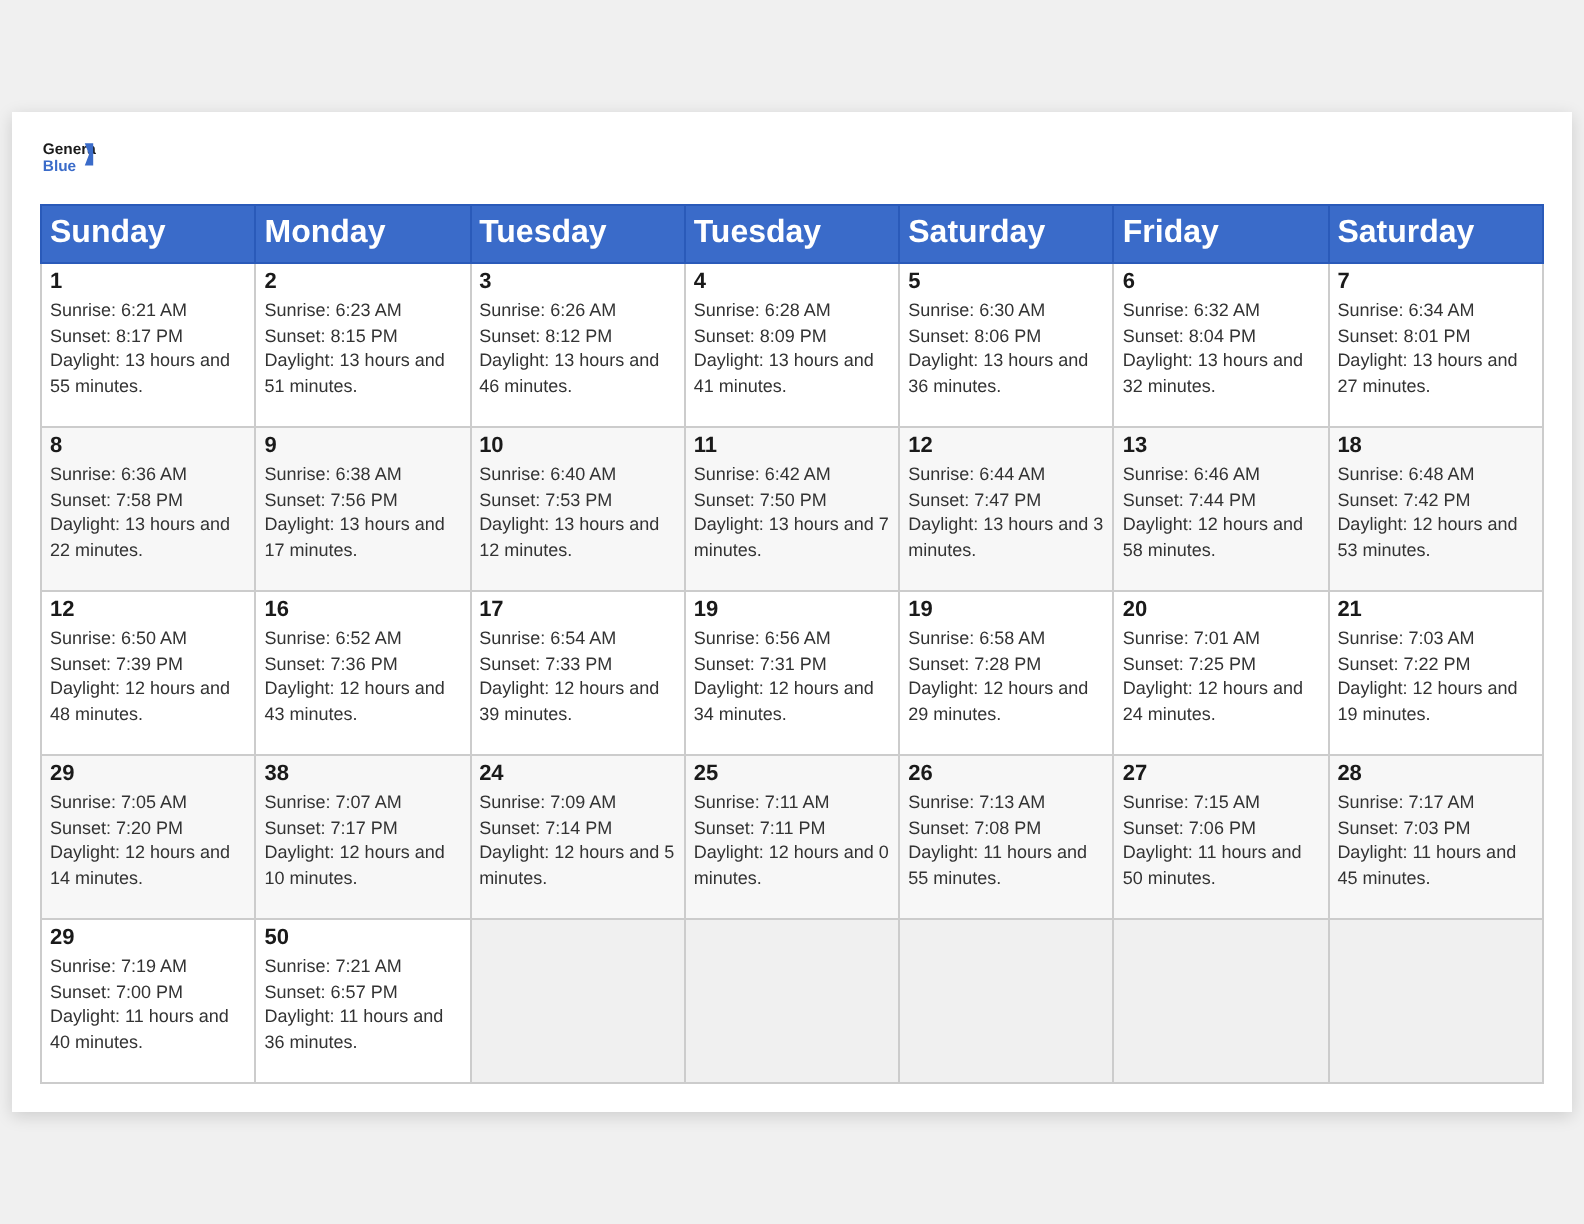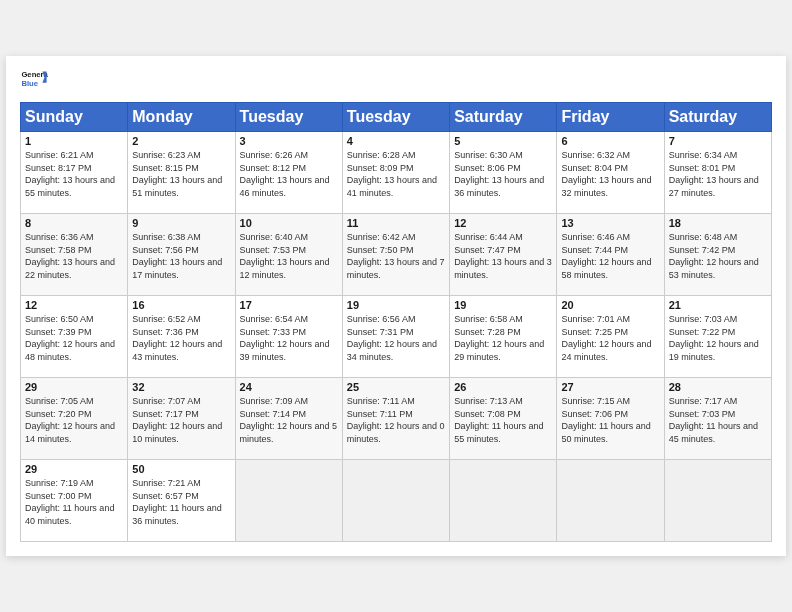--- a/index.html
+++ b/index.html
@@ -208,21 +208,21 @@
         <span class="day-num">21</span>
         <span class="day-info">Sunrise: 7:03 AM<br>Sunset: 7:22 PM<br>Daylight: 12 hours and 19 minutes.</span>
       </td>
         </tr>
         <tr>
           <td>
         <span class="day-num">29</span>
         <span class="day-info">Sunrise: 7:05 AM<br>Sunset: 7:20 PM<br>Daylight: 12 hours and 14 minutes.</span>
       </td>
           <td>
-        <span class="day-num">32</span>
+        <span class="day-num">38</span>
         <span class="day-info">Sunrise: 7:07 AM<br>Sunset: 7:17 PM<br>Daylight: 12 hours and 10 minutes.</span>
       </td>
           <td>
         <span class="day-num">24</span>
         <span class="day-info">Sunrise: 7:09 AM<br>Sunset: 7:14 PM<br>Daylight: 12 hours and 5 minutes.</span>
       </td>
           <td>
         <span class="day-num">25</span>
         <span class="day-info">Sunrise: 7:11 AM<br>Sunset: 7:11 PM<br>Daylight: 12 hours and 0 minutes.</span>
       </td>

